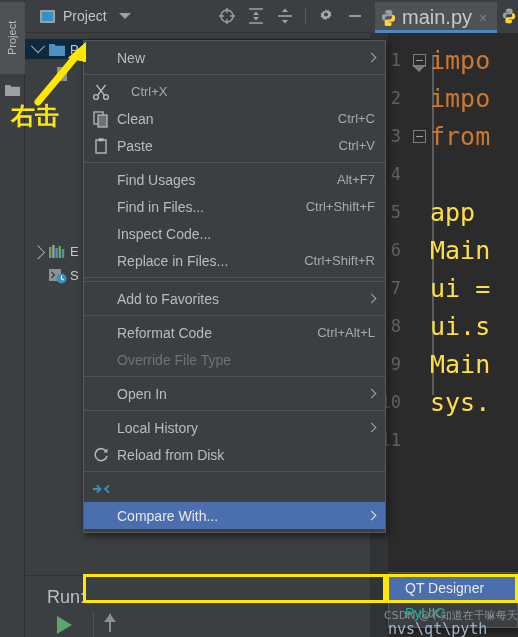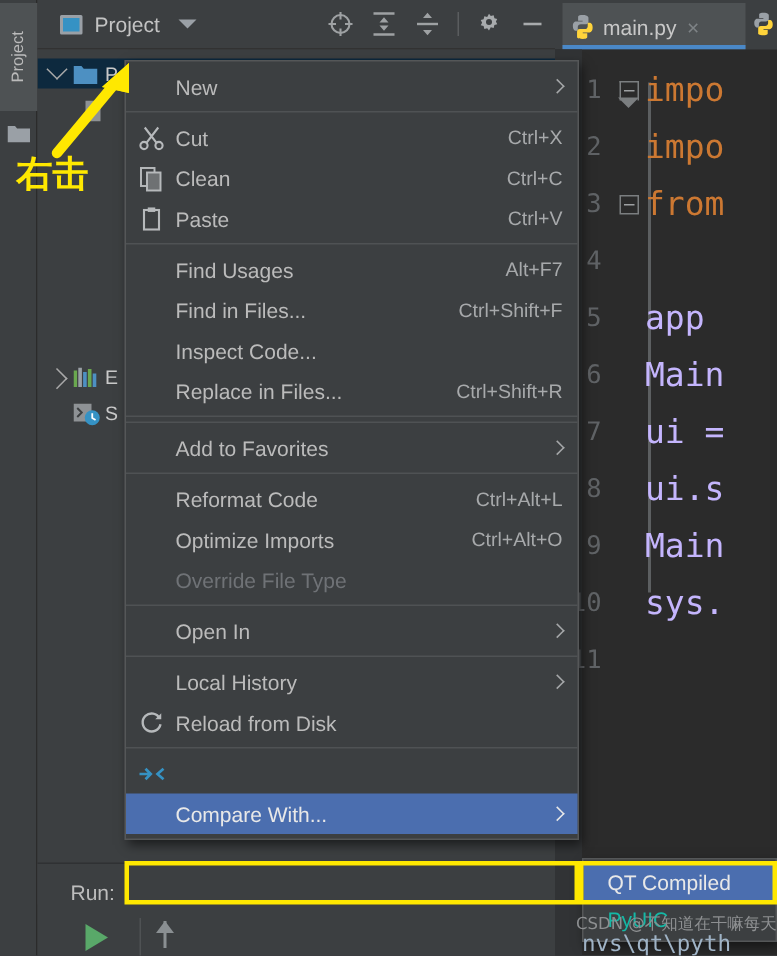--- a/index.html
+++ b/index.html
@@ -58,21 +58,21 @@
   }
   .tab-active {
     position: absolute; left: 5px; top: 2px; width: 122px; height: 31px;
     background: #4e5254; display: flex; align-items: center; padding: 0 6px;
   }
   .tab-active::after {
     content: ""; position: absolute; left: 0; bottom: 0; width: 100%; height: 3px;
     background: #4a88c7;
   }
   .py-ic { width: 15px; height: 16px; flex: 0 0 auto; }
-  .tab-name { font-size: 14px; color: #c8c8c8; margin-left: 6px; }
+  .tab-name { font-size: 20px; color: #c8c8c8; margin-left: 6px; }
   .tab-x { margin-left: 7px; font-size: 14px; color: #7e8386; }
   .tab-edge { position: absolute; right: 2px; top: 8px; width: 14px; height: 16px; }
 
   
   .tree {
     position: absolute; left: 25px; top: 33px; width: 345px; height: 570px;
     background: #3c3f41; overflow: hidden;
   }
   .tree-row { position: absolute; display: flex; align-items: center; height: 20px; font-size: 13px; }
   .tree-row.sel { background: #0d293e; left: 0; width: 345px; padding-left: 8px; }
@@ -83,21 +83,21 @@
   .chev.down { transform: rotate(45deg) translate(-2px,-2px); }
   .chev.right { transform: rotate(-45deg) translate(-1px,1px); }
   .folder-ic { width: 16px; height: 13px; margin-left: 6px; flex: 0 0 auto; }
   .tree-lbl { margin-left: 5px; color: #c9c9c9; }
 
   
   .runbar {
     position: absolute; left: 25px; top: 575px; width: 345px; height: 62px;
     background: #3c3f41; border-top: 1px solid #2f3133;
   }
-  .run-label { position: absolute; left: 22px; top: 11px; font-size: 14px; color: #bdbdbd; }
+  .run-label { position: absolute; left: 22px; top: 11px; font-size: 18px; color: #bdbdbd; }
   .run-play {
     position: absolute; left: 32px; top: 40px;
     width: 0; height: 0;
     border-top: 9px solid transparent; border-bottom: 9px solid transparent;
     border-left: 15px solid #59a869;
   }
   .run-sep { position: absolute; left: 68px; top: 36px; width: 1px; height: 26px; background: #4f5254; }
   .run-up {
     position: absolute; left: 84px; top: 38px; width: 2px; height: 18px; background: #8a8f92;
   }
@@ -125,23 +125,23 @@
   .fold-box::after {
     content: ""; position: absolute; left: 2px; top: 5px; width: 7px; height: 1.4px; background: #9da0a2;
   }
   .fold-box.tri { border-bottom: none; }
   .fold-box.tri::before {
     content: ""; position: absolute; left: -1.4px; top: 10px;
     border-left: 7px solid transparent; border-right: 7px solid transparent;
     border-top: 7px solid #7b7e80;
   }
   .vline { position: absolute; left: 62px; top: 0; width: 1.5px; background: #5c5f61; }
-  .ctext { font-family: "DejaVu Sans Mono", monospace; font-size: 22px; white-space: pre; }
+  .ctext { font-family: "DejaVu Sans Mono", monospace; font-size: 25px; white-space: pre; }
   .kw { color: #cc7832; }
-  .pl { color: #c4b5fd; }
+  .pl { color: #fde047; }
 
   
   .ctxmenu {
     position: absolute; left: 83px; top: 40px; width: 303px;
     background: #3c3f41; border: 1px solid #555758;
     box-shadow: 2px 3px 7px rgba(0,0,0,.55);
     padding: 3px 0;
   }
   .mi {
     position: relative; display: flex; align-items: center;
@@ -393,21 +393,20 @@
     <div class="msep"></div>
 
     <div class="mi">
       <span class="mi-ic">
         <svg width="18" height="18" viewBox="0 0 18 18">
             <circle cx="4" cy="14" r="2.4" fill="none" stroke="#b6b9bb" stroke-width="1.4"></circle>
             <circle cx="14" cy="14" r="2.4" fill="none" stroke="#b6b9bb" stroke-width="1.4"></circle>
             <path d="M5.5 12.4L13.5 2M12.5 12.4L4.5 2" stroke="#b6b9bb" stroke-width="1.4"></path>
           </svg>
       </span>
-      <span class="mi-lbl">Cut</span>
       <span class="mi-key">Ctrl+X</span>
     </div>
 
     <div class="mi">
       <span class="mi-ic">
         <svg width="18" height="18" viewBox="0 0 18 18">
             <rect x="2" y="2" width="9" height="12" fill="none" stroke="#b6b9bb" stroke-width="1.3"></rect>
             <rect x="6" y="5" width="9" height="12" fill="#6e7173" stroke="#b6b9bb" stroke-width="1.3"></rect>
           </svg>
       </span>
@@ -456,25 +455,20 @@
       <span class="mi-lbl">Add to Favorites</span>
       <span class="sub-arrow"></span>
     </div>
     <div class="msep"></div>
 
     <div class="mi">
       <span class="mi-ic empty"></span>
       <span class="mi-lbl">Reformat Code</span>
       <span class="mi-key">Ctrl+Alt+L</span>
     </div>
-    <div class="mi">
-      <span class="mi-ic empty"></span>
-      <span class="mi-lbl">Optimize Imports</span>
-      <span class="mi-key">Ctrl+Alt+O</span>
-    </div>
     <div class="mi dis">
       <span class="mi-ic empty"></span>
       <span class="mi-lbl">Override File Type</span>
     </div>
     <div class="msep"></div>
 
     <div class="mi">
       <span class="mi-ic empty"></span>
       <span class="mi-lbl">Open In</span>
       <span class="sub-arrow"></span>
@@ -511,21 +505,21 @@
     <div class="mi hl">
       <span class="mi-ic empty"></span>
       <span class="mi-lbl">Compare With...</span>
       <span class="sub-arrow"></span>
     </div>
 
   </div>
 
   <div class="submenu">
     <div class="smi hl">
-      <span>QT Compiled</span>
+      <span>QT Designer</span>
     </div>
     <div class="smi">
       <span>PyUIC</span>
     </div>
   </div>
 
   <div class="hl-box" style="left:83px; top:574px; width:303px; height:29px;"></div>
   <div class="hl-box" style="left:386px; top:574px; width:132px; height:29px;"></div>
 
   <div class="ann-arrow">

